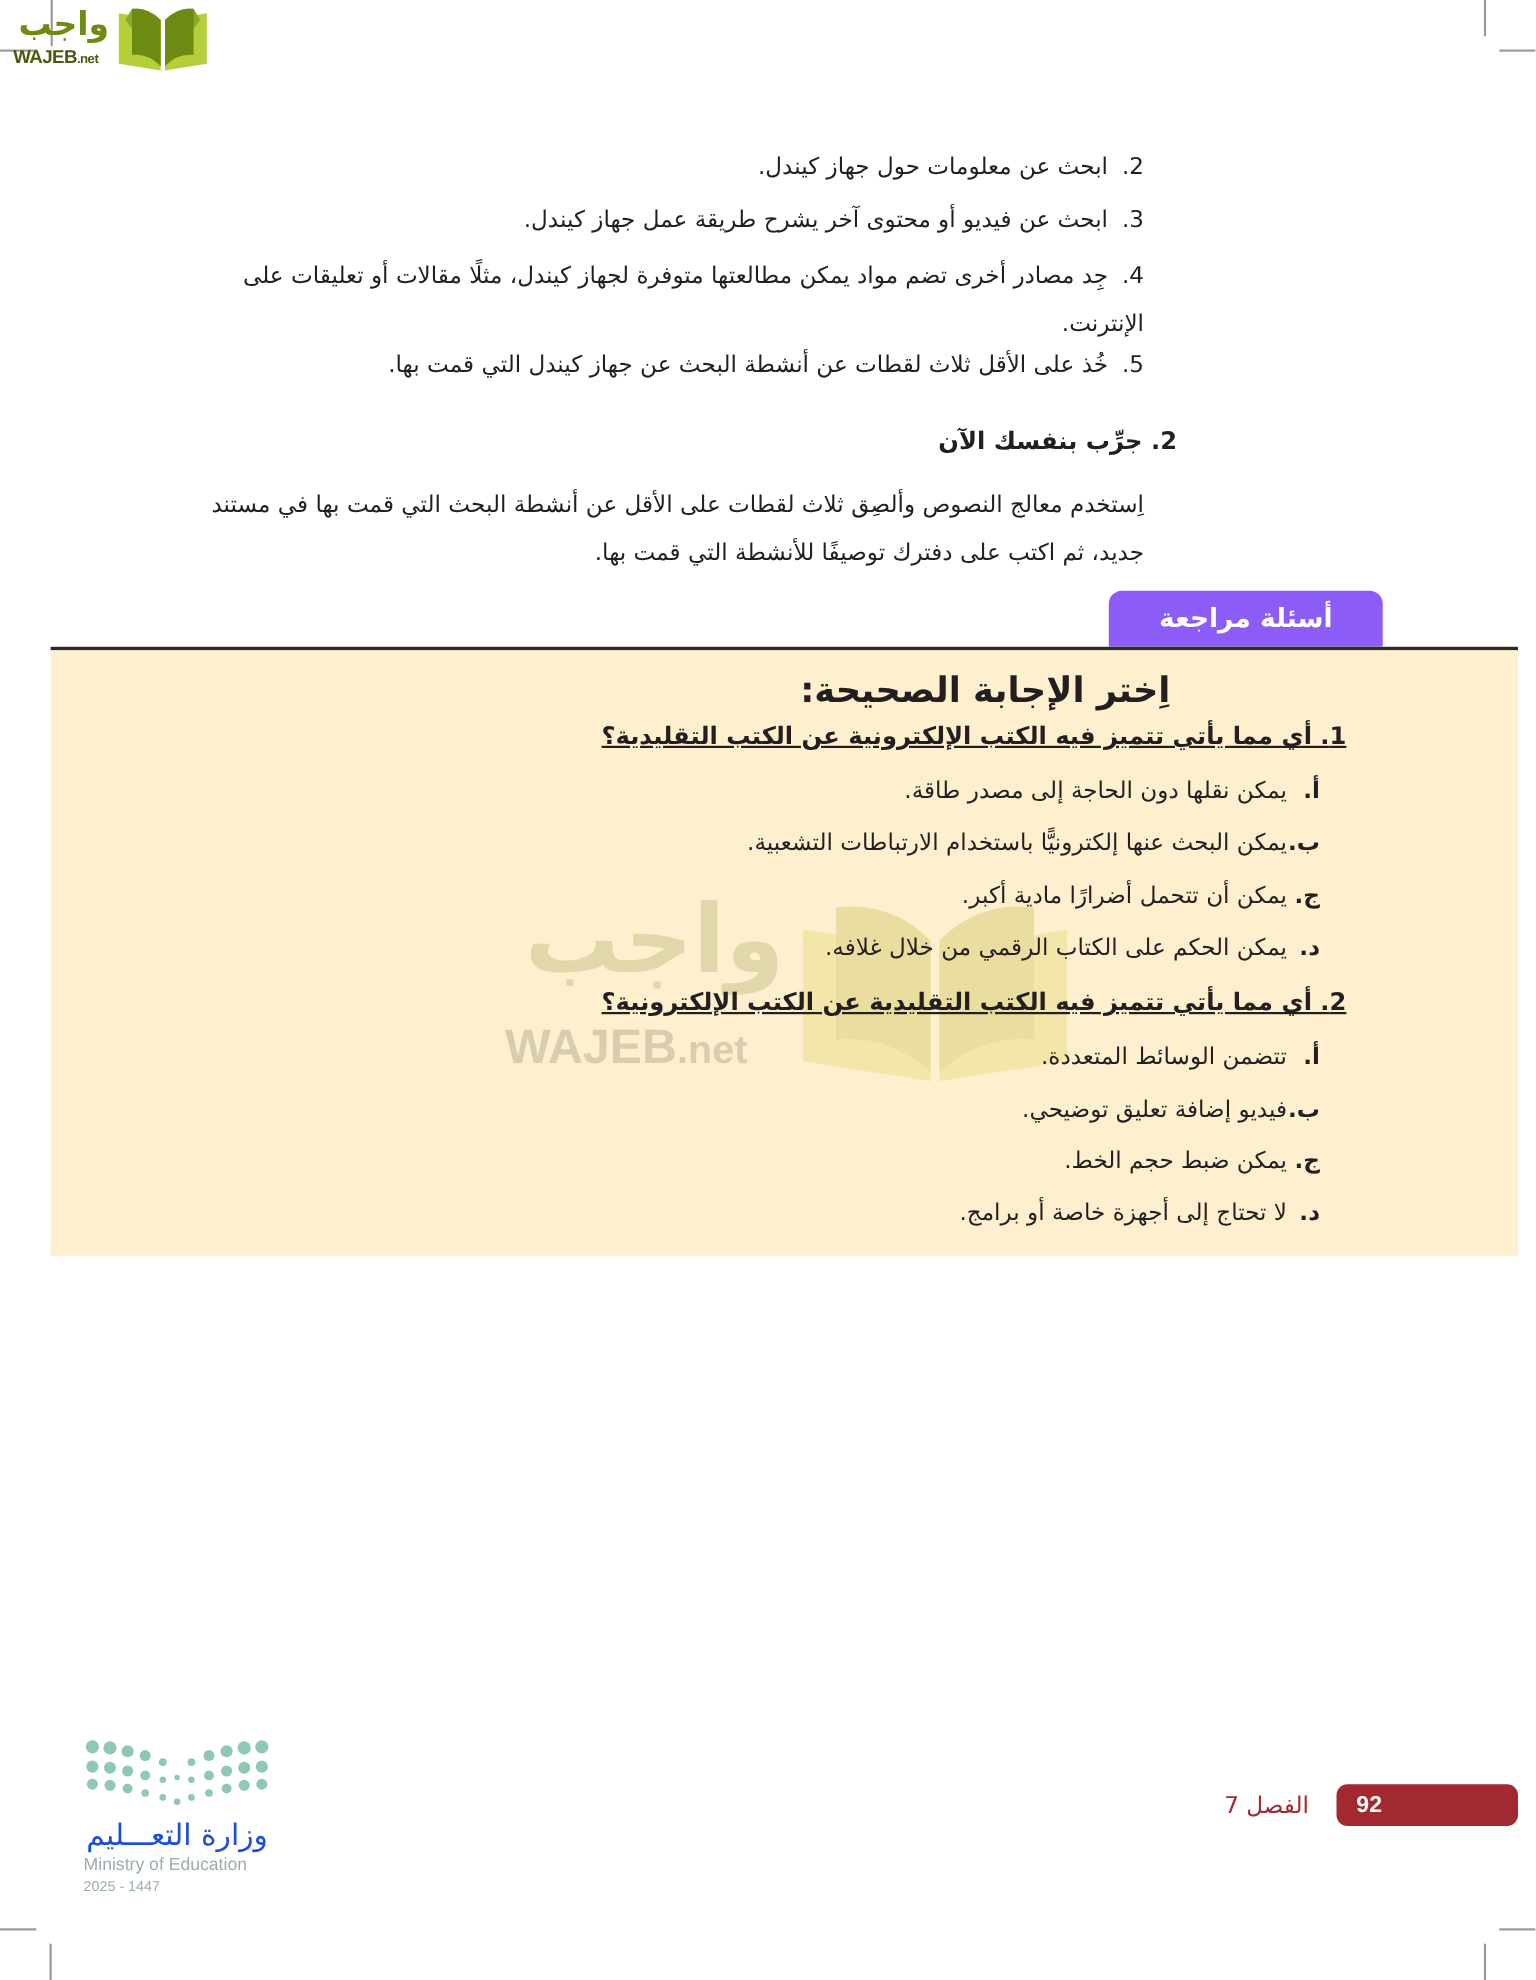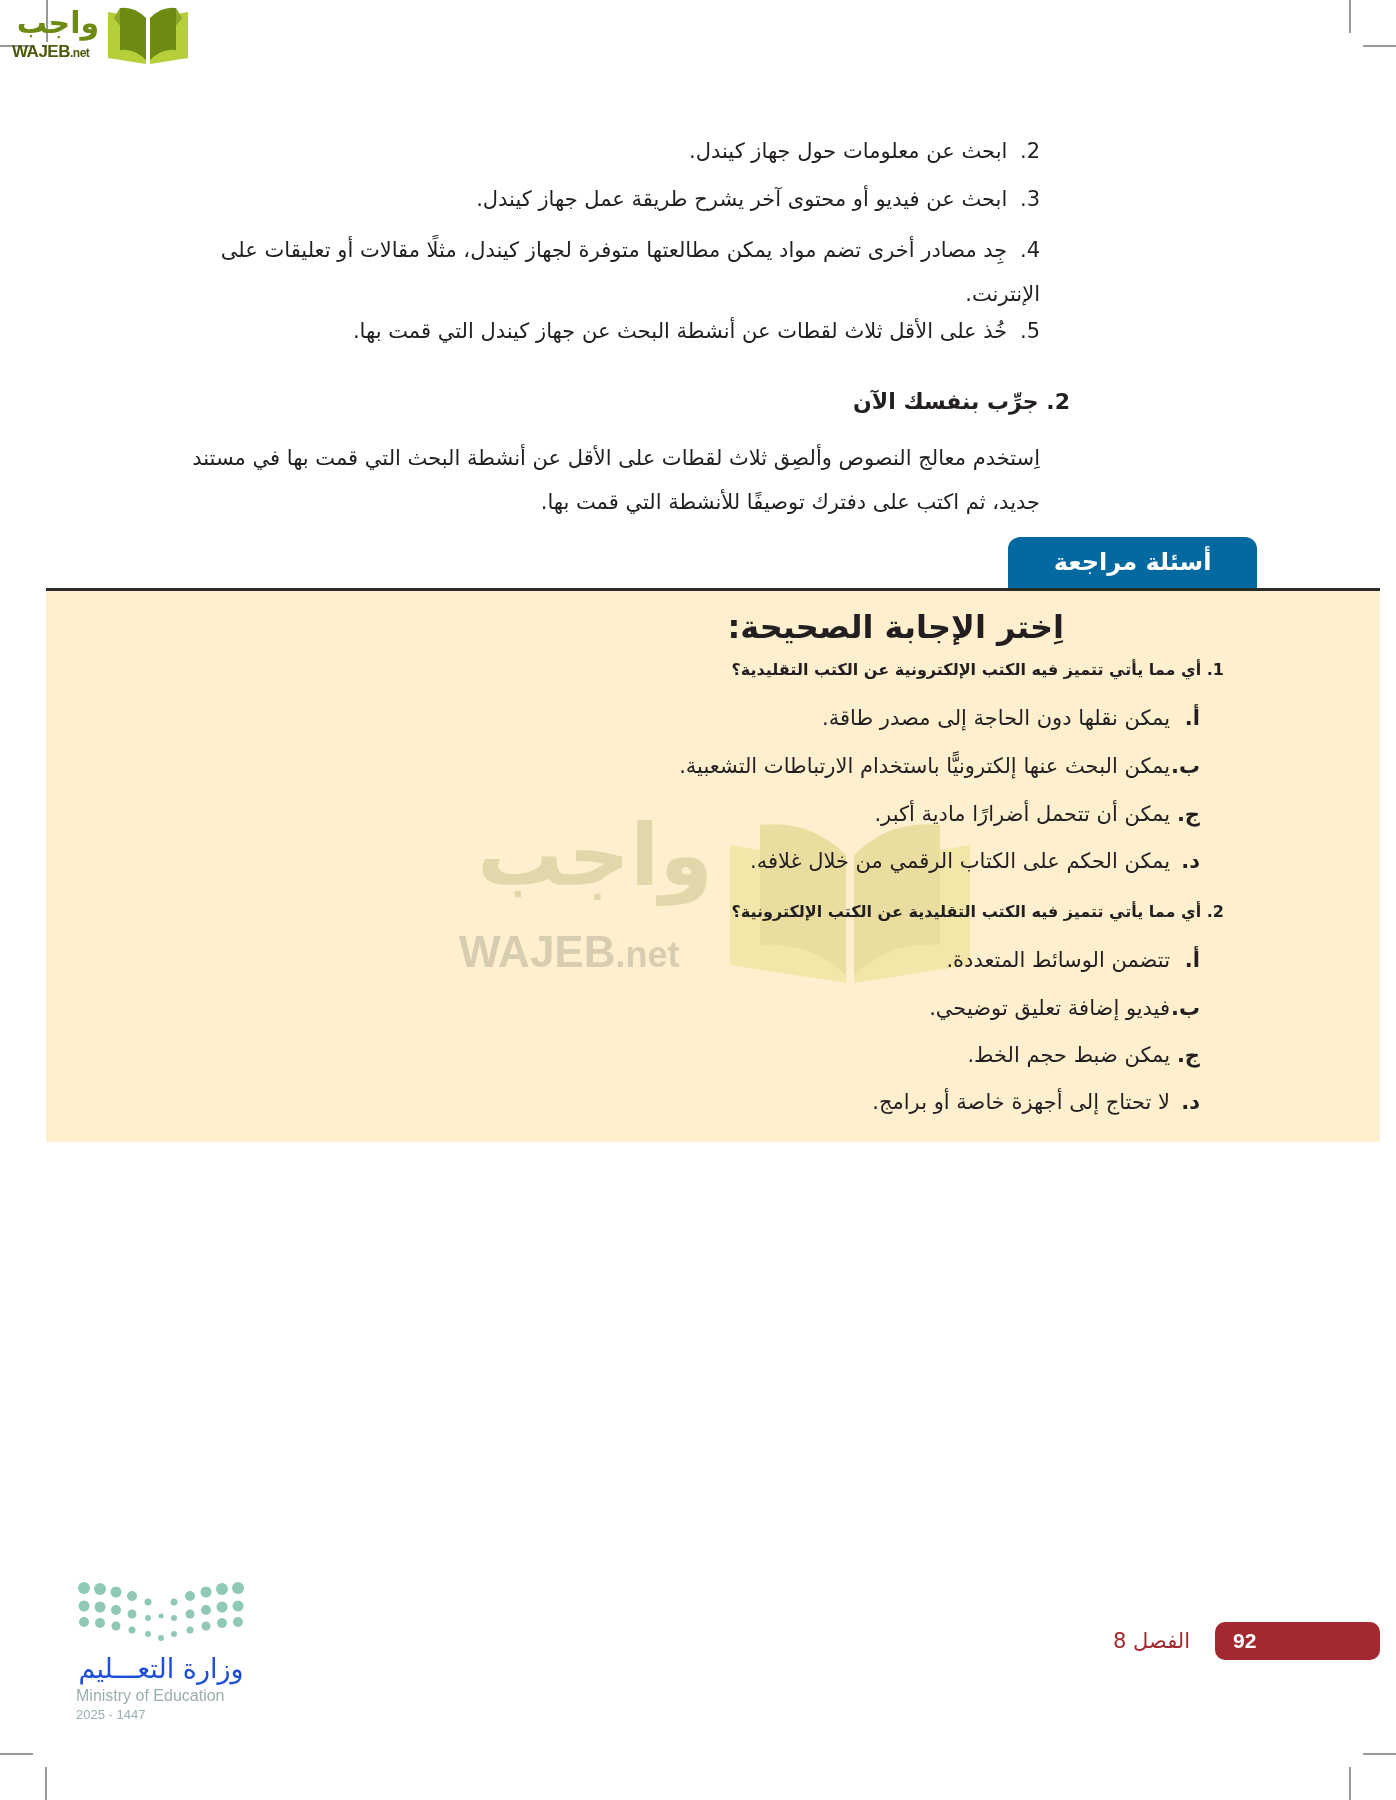--- a/index.html
+++ b/index.html
@@ -25,30 +25,30 @@
     font-size:21px; line-height:30px; color:#231f20;
   }
   .step .num { display:inline-block; min-width:26px; }
 
   .sub-heading { position:absolute; right:326px; top:386px; font-size:22px; font-weight:bold; line-height:32px; }
   .para { position:absolute; right:356px; width:890px; top:436px; font-size:21px; line-height:44px; }
 
   
   .review-tab {
     position:absolute; left:1008px; top:537px; width:249px; height:51px;
-    background:#0369a1; border-radius:12px 12px 0 0;
+    background:#8b5cf6; border-radius:12px 12px 0 0;
     color:#ffffff; font-weight:bold; font-size:24px; line-height:50px;
     text-align:center; direction:rtl;
   }
   .review-box {
     position:absolute; left:46px; top:588px; width:1334px; height:554px;
     background:#fef0ce; border-top:3px solid #2b2b2b; box-sizing:border-box;
   }
   .choose-title { position:absolute; right:332px; top:607px; font-size:32px; font-weight:bold; line-height:40px; }
-  .q-title { position:absolute; right:172px; font-size:16px; font-weight:bold; line-height:36px; direction:rtl; }
+  .q-title { position:absolute; right:172px; font-size:22px; font-weight:bold; line-height:36px; direction:rtl;text-decoration:underline; }
   .opt { position:absolute; right:196px; font-size:21px; line-height:36px; direction:rtl; }
   .opt .letter { display:inline-block; min-width:30px; font-weight:bold; }
 
   
   .wm { position:absolute; left:455px; top:815px; width:520px; height:170px; opacity:0.55; pointer-events:none; }
   .wm-ar { position:absolute; left:0; top:-10px; font-size:86px; font-weight:bold; color:#c9c48f; line-height:100px; direction:rtl; width:280px; text-align:center; }
   .wm-en { position:absolute; left:4px; top:112px; font-family:"Liberation Sans", sans-serif; font-weight:bold; font-size:44px; color:#b8b49a; line-height:50px; }
   .wm-en small { font-size:36px; }
   .wm-book { position:absolute; left:265px; top:0; }
 
@@ -173,16 +173,16 @@
         <circle cx="130" cy="46" r="4.5"></circle>
         <circle cx="114" cy="50" r="3.5"></circle>
         <circle cx="98" cy="54" r="3"></circle>
     </g>
   </svg>
   <div class="moe-ar">وزارة التعـــليم</div>
   <div class="moe-en">Ministry of Education</div>
   <div class="moe-yr">2025 - 1447</div>
 </div>
 
-<div class="chapter">الفصل 8</div>
+<div class="chapter">الفصل 7</div>
 <div class="page-badge">
   <span class="page-num">92</span>
 </div>
 
 </body></html>

